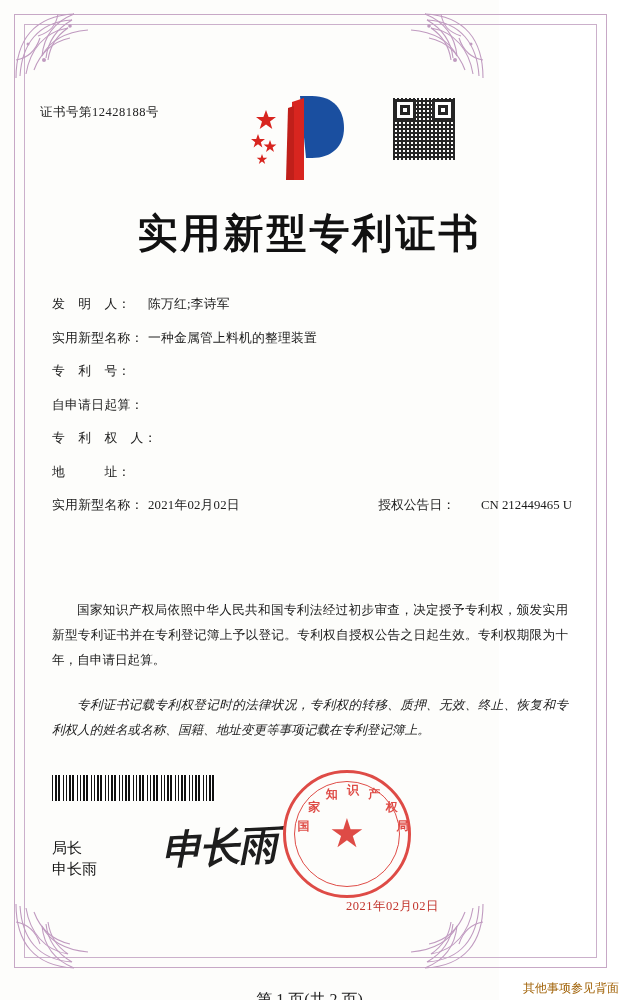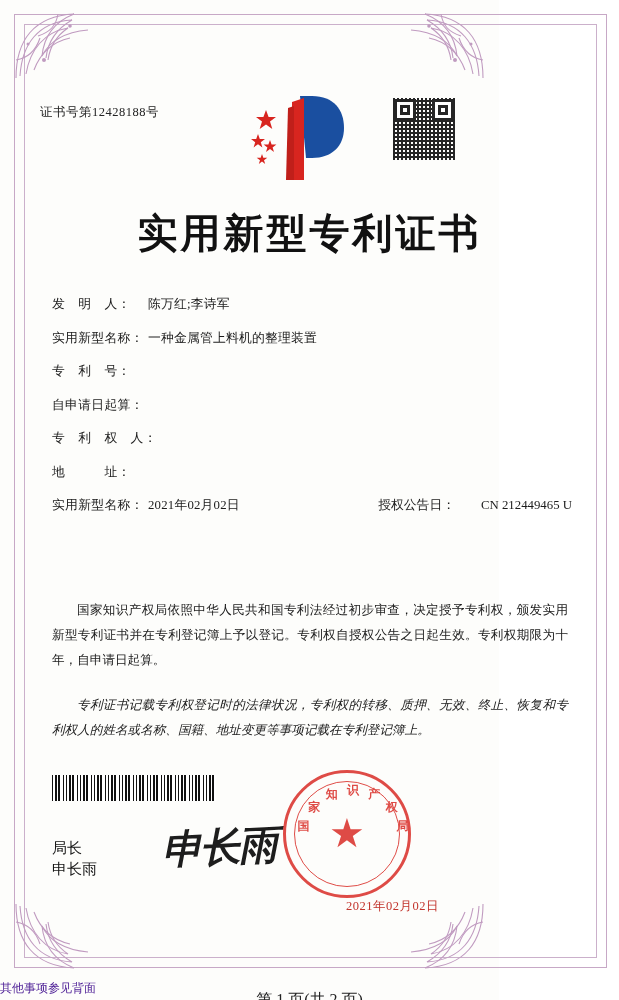--- a/index.html
+++ b/index.html
@@ -221,23 +221,23 @@
     left: 0; top: 990px;
     width: 619px;
     text-align: center;
     font-size: 16px;
     color: #222;
   }
   .bleed-text {
     position: absolute;
     left: 0; top: 980px;
     width: 619px;
-    text-align: left;
+    text-align: right;
     font-size: 12px;
-    color: #4c1d95;
+    color: #a16207;
   }
 </style>
 </head>
 <body>
 
 <div class="page">
 
   <div class="border-outer"></div>
   <div class="border-inner"></div>
 

